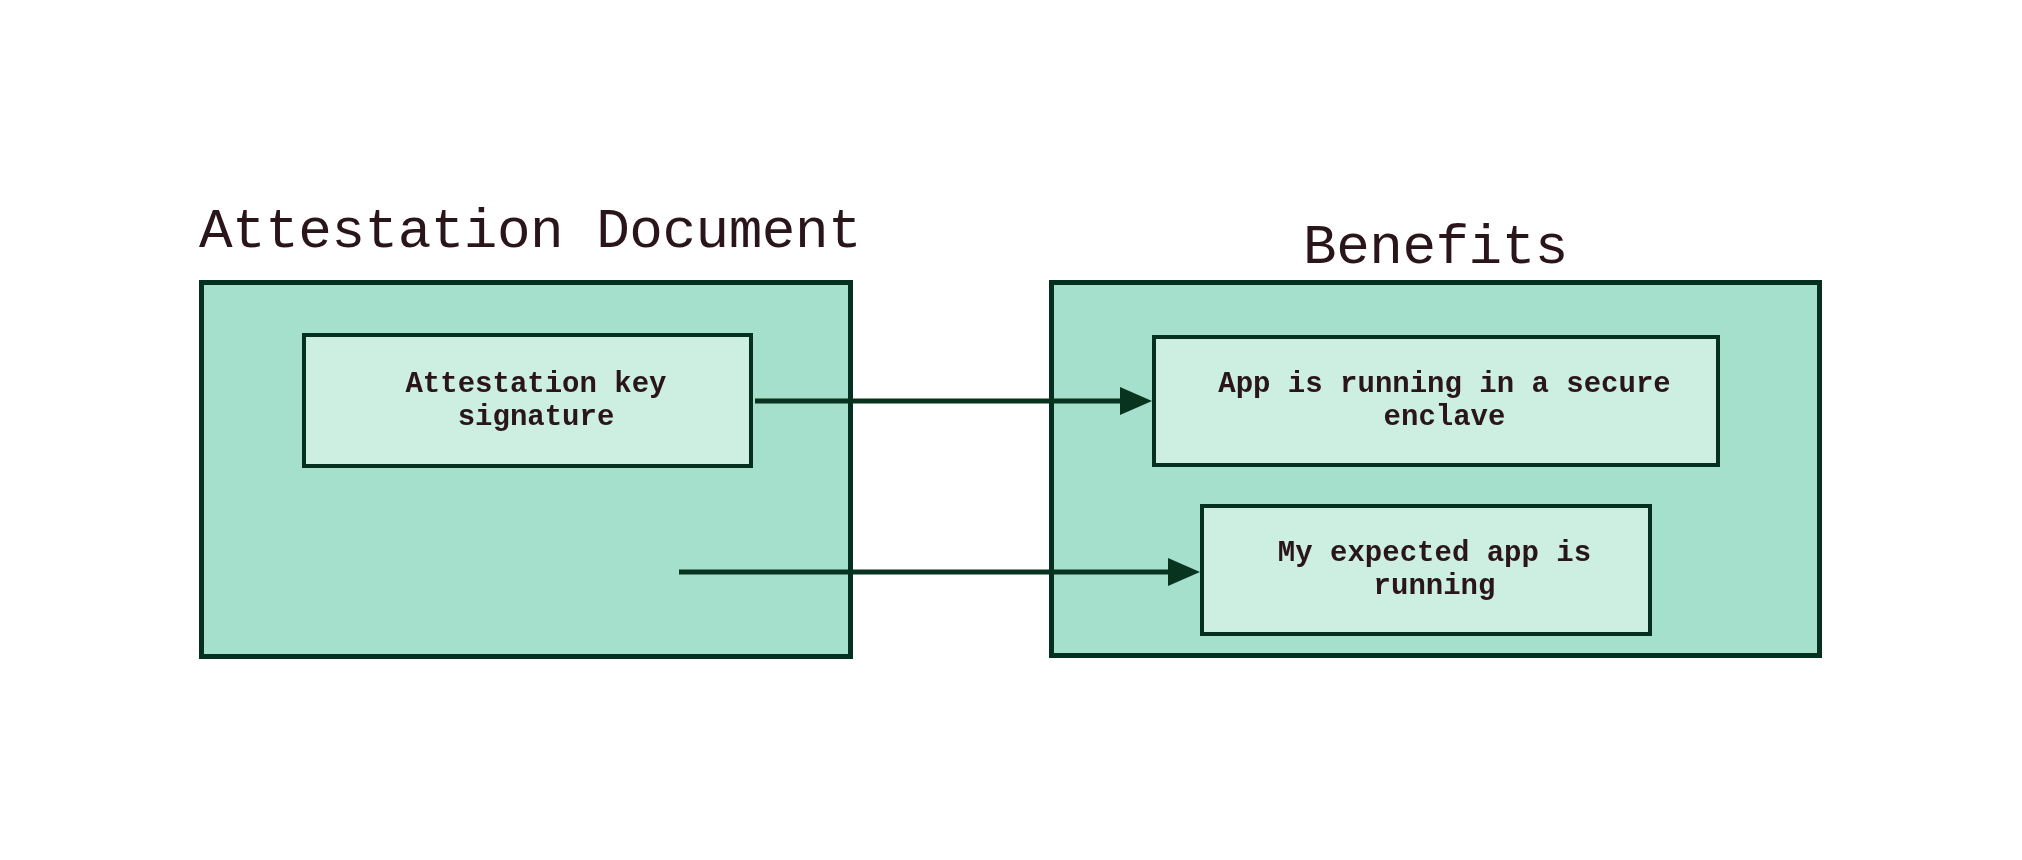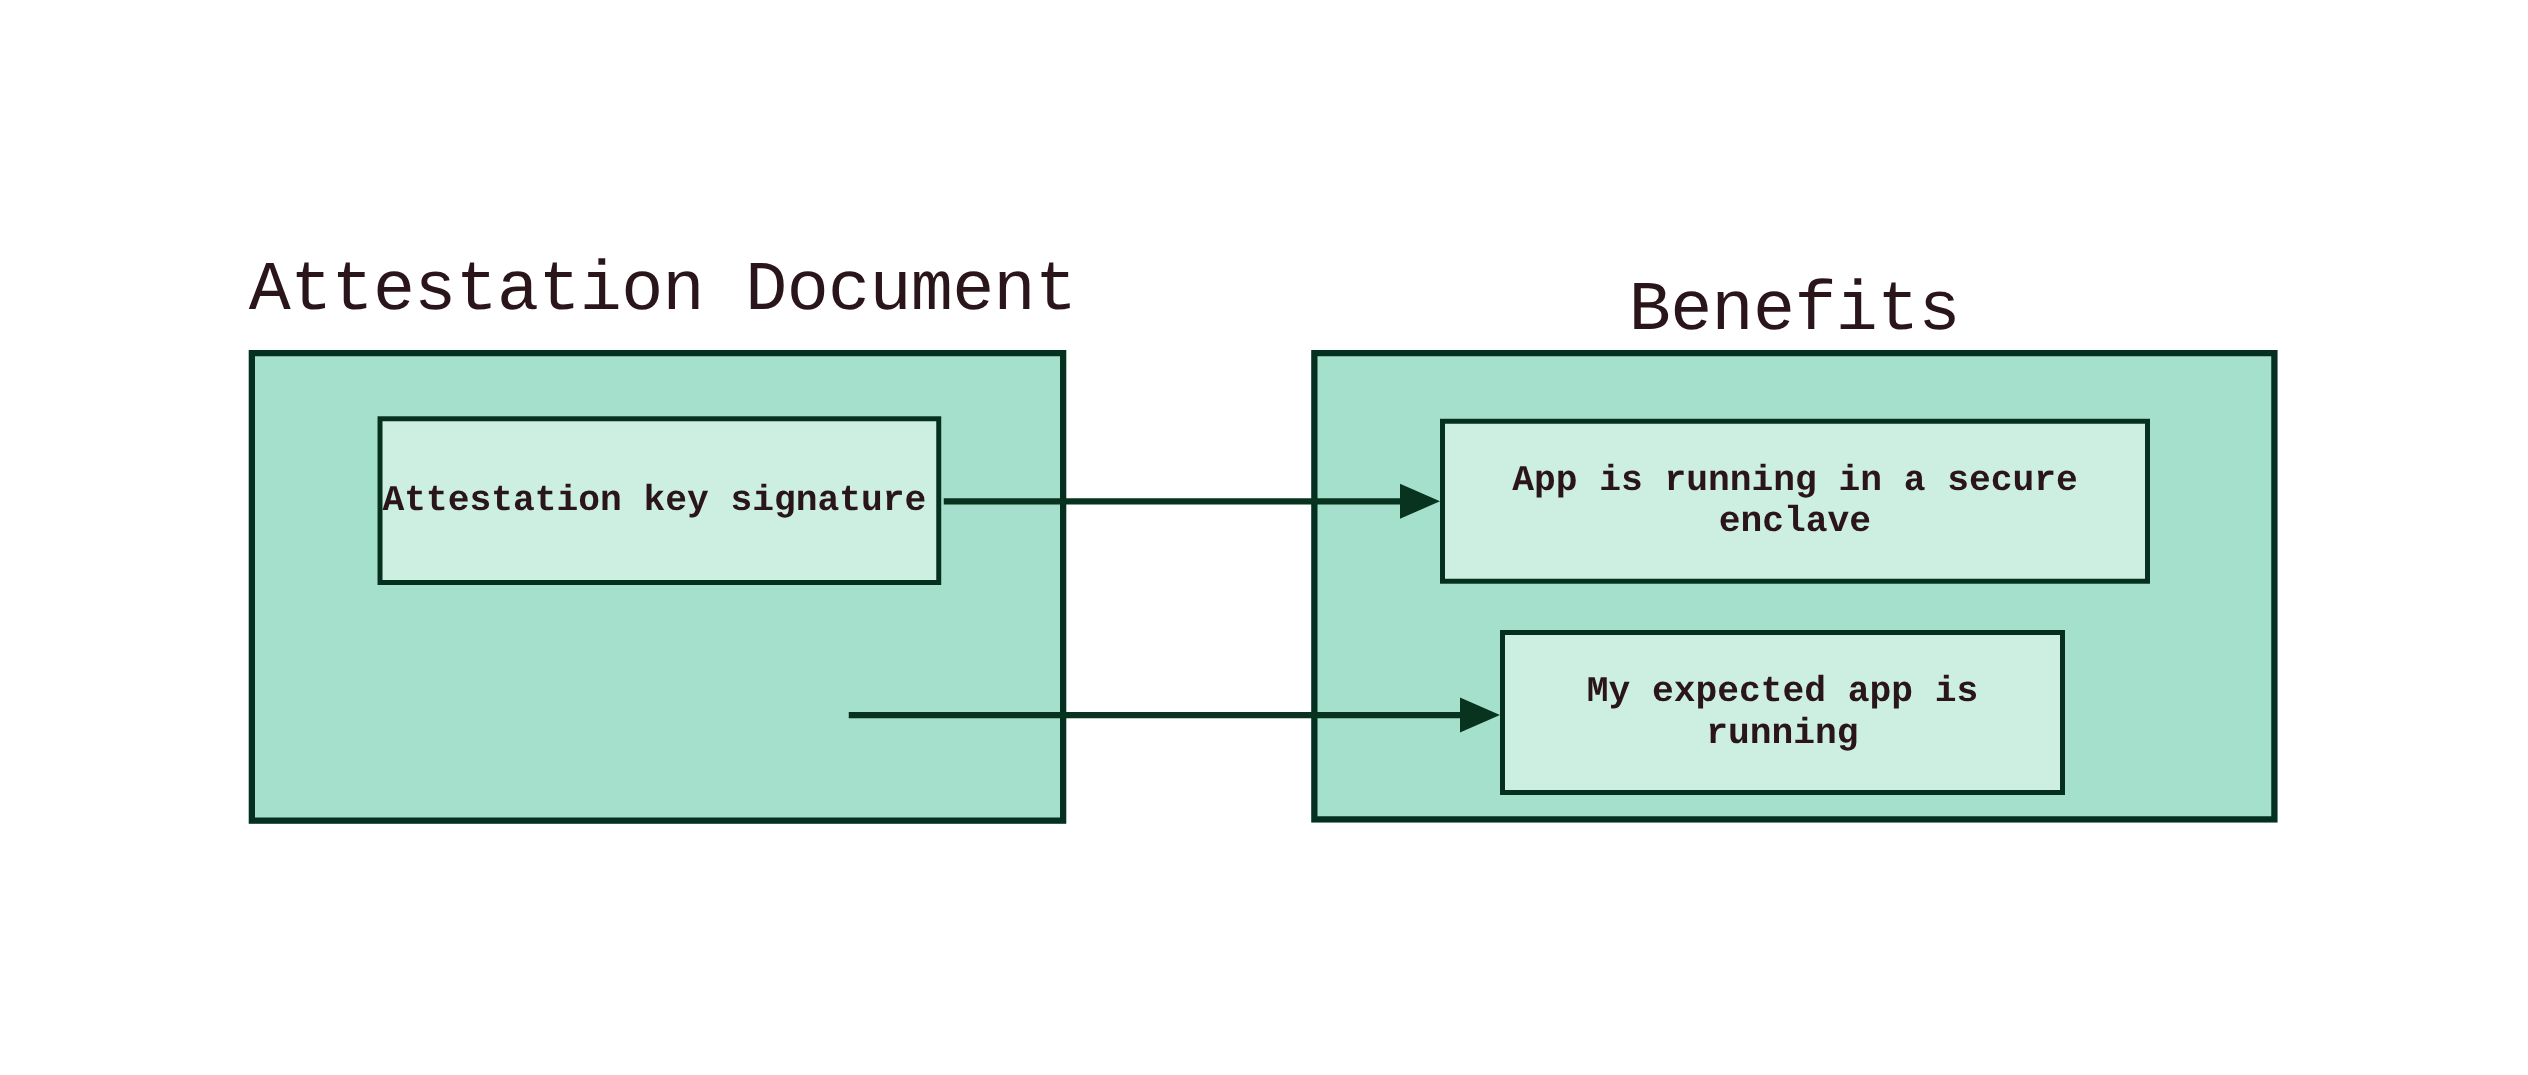--- a/index.html
+++ b/index.html
@@ -35,25 +35,26 @@
   }
   .container.left  { left: 199px; top: 280px; width: 654px; height: 379px; }
   .container.right { left: 1049px; top: 280px; width: 773px; height: 378px; }
   .node {
     position: absolute;
     background: #cdefe2;
     border: 4px solid #05301f;
     box-sizing: border-box;
     display: flex;
     align-items: center;
-    justify-content: flex-start;
+    justify-content: center;
     text-align: center;
     font-size: 29px;
     font-weight: 700;
     color: #2a151a;
+    padding-left: 17px;
   }
   
   .node.a { left: 302px;  top: 333px; width: 451px; height: 135px; }
   .node.b { left: 377px;  top: 505px; width: 300px; height: 132px; }
   .node.c { left: 1152px; top: 335px; width: 568px; height: 132px; }
   .node.d { left: 1200px; top: 504px; width: 452px; height: 132px; }
   .arrow-layer {
     position: absolute;
     left: 0; top: 0;
     width: 2022px;

